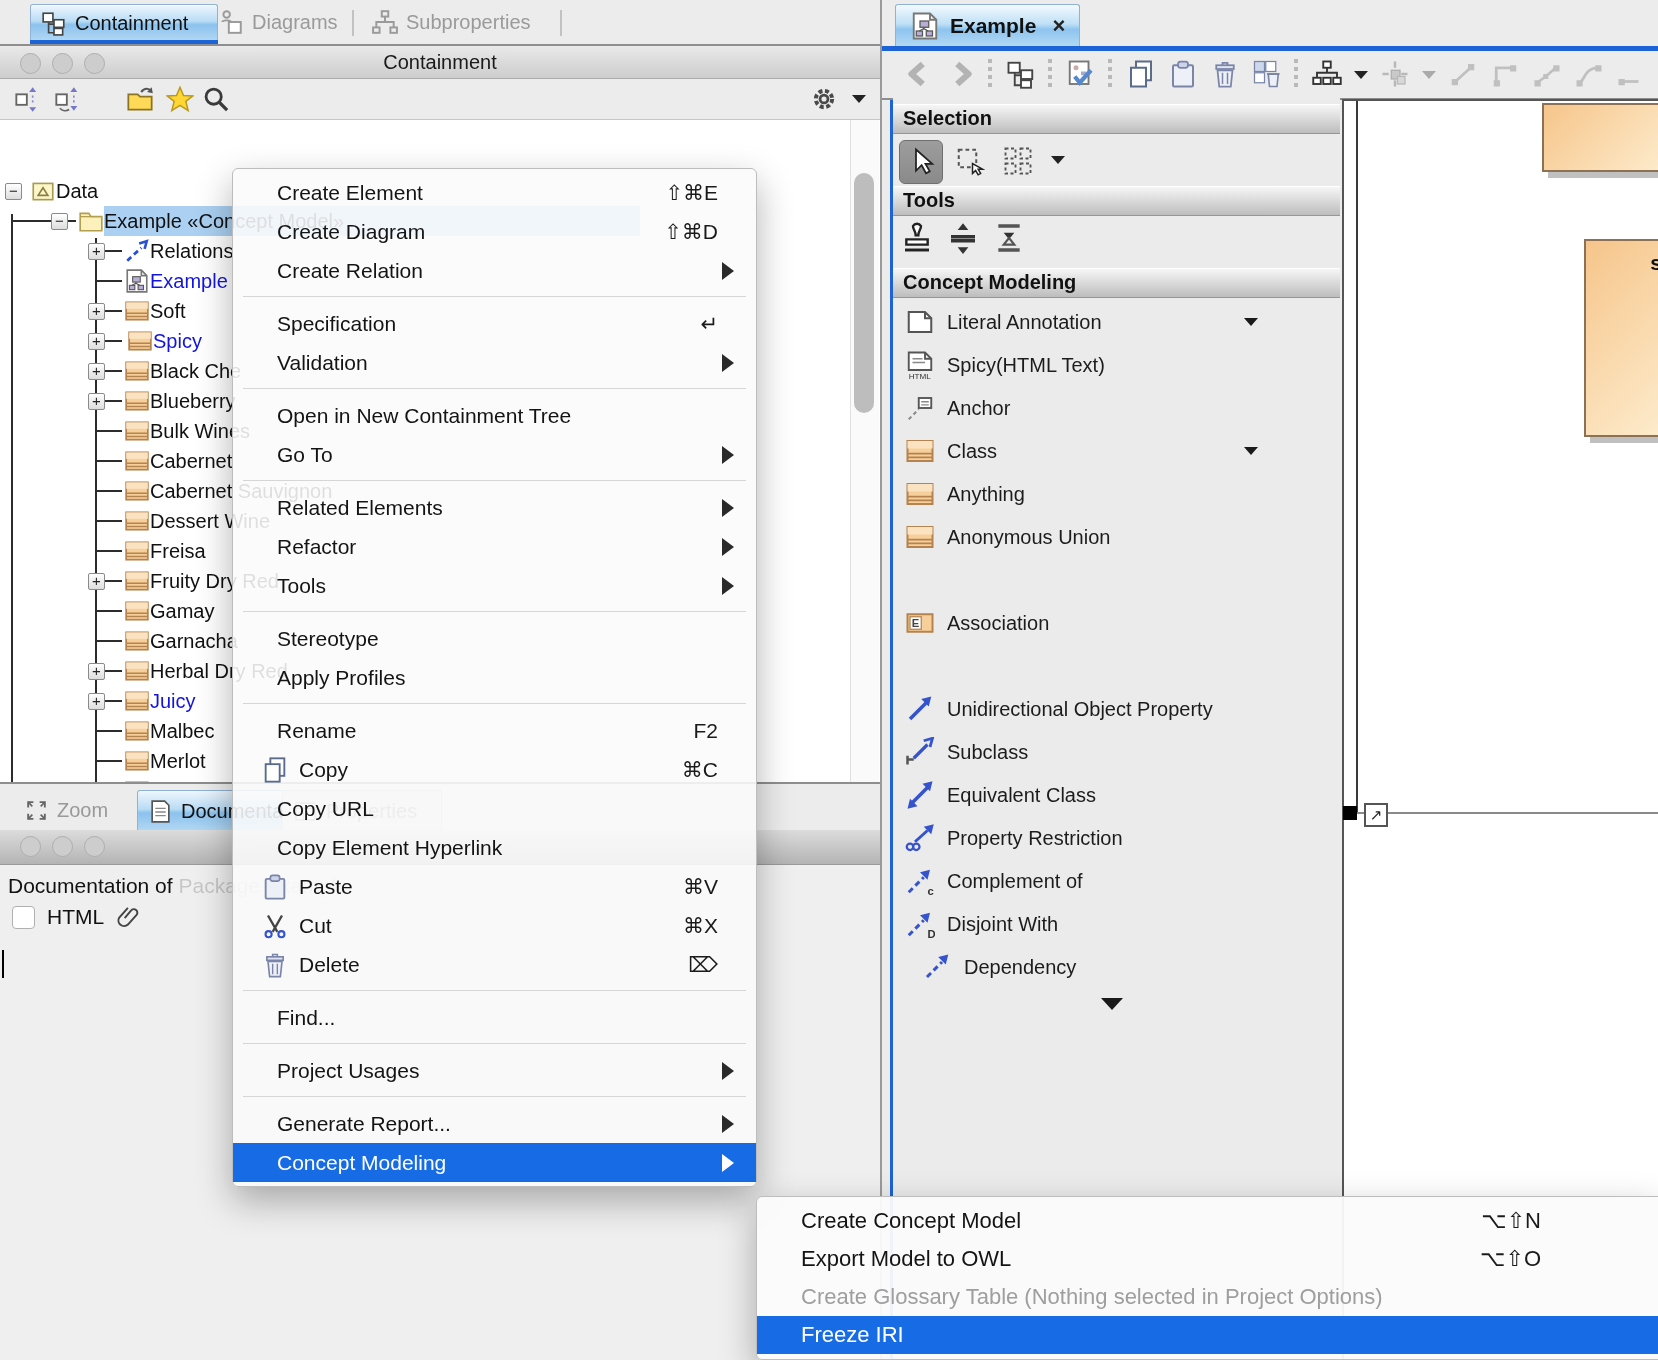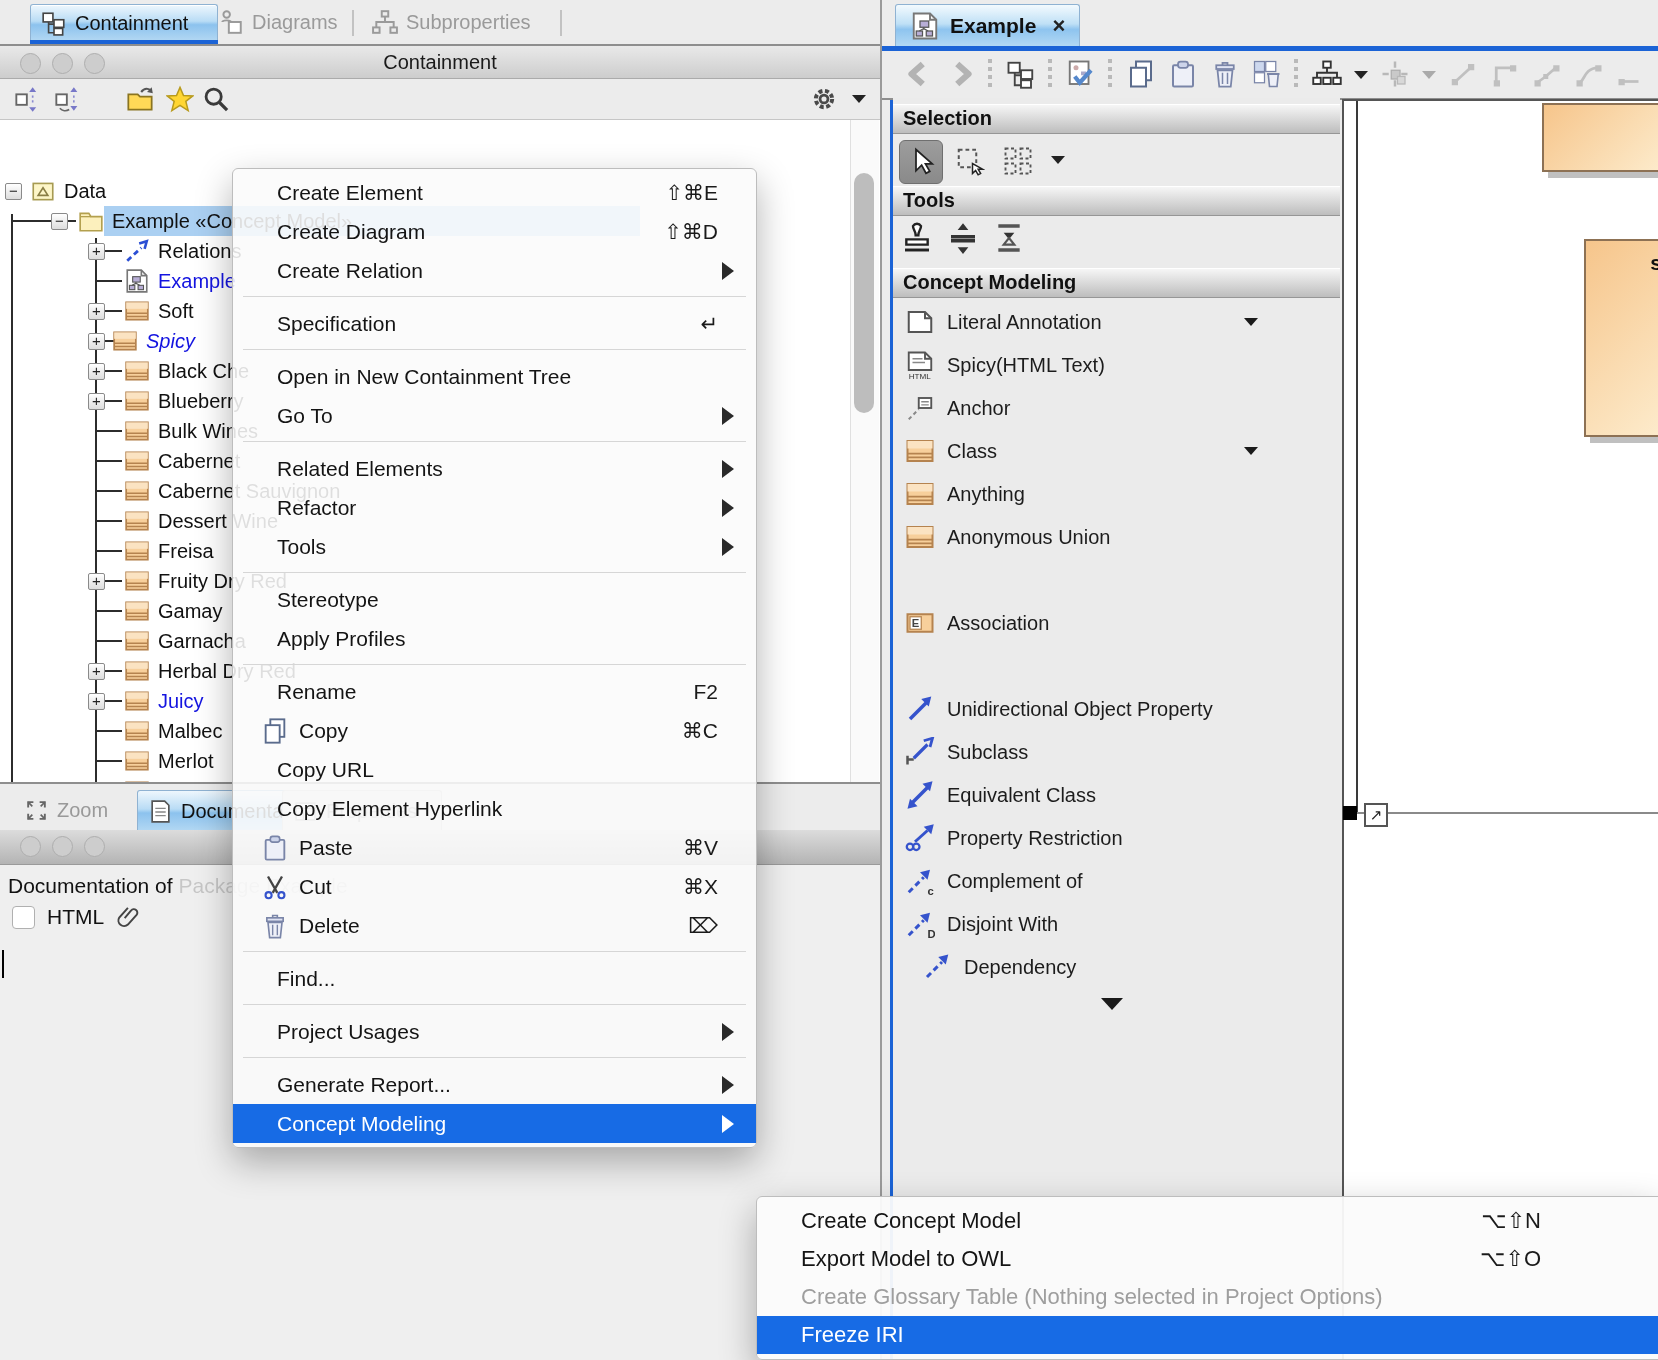--- a/index.html
+++ b/index.html
@@ -16,21 +16,21 @@
   #cont-titlebar{left:0;top:0;width:880px;height:32px;background:linear-gradient(#e9e9e9,#cdcdcd);border-bottom:1px solid #ababab;}
   .circle{position:absolute;top:7px;width:19px;height:19px;border-radius:50%;background:#cdcdcd;border:1px solid #aeaeae;}
   #cont-title{left:0;top:5px;width:880px;text-align:center;font-size:20px;color:#1a1a1a;}
   #cont-toolbar{left:0;top:33px;width:880px;height:40px;background:#ececec;border-bottom:1px solid #c6c6c6;}
   .tbi{position:absolute;top:6px;width:28px;height:28px;}
   
   #tree{left:0;top:74px;width:848px;height:672px;background:#fff;overflow:hidden;}
   .vline{position:absolute;width:2px;background:#2c2c2c;}
   .tick{position:absolute;height:2px;background:#2c2c2c;}
   .trow{position:absolute;height:30px;display:flex;align-items:center;font-size:20px;color:#111;white-space:nowrap;}
-  .trow .lbl{margin-left:8px;}
+  .trow .lbl{margin-left:0;}
   .trow.blue .lbl{color:#1414e0;}
   .sel-bg{position:absolute;background:#abd0f2;}
   .expander{position:absolute;width:15px;height:15px;background:linear-gradient(#fff,#ddd);border:1px solid #8a8a8a;border-radius:2px;font-size:15px;line-height:13px;text-align:center;color:#222;}
   .ticon{width:26px;height:26px;flex:0 0 26px;}
   #cont-scroll{left:850px;top:74px;width:28px;height:672px;background:#fafafa;border-left:1px solid #e0e0e0;}
   #cont-thumb{left:3px;top:53px;width:20px;height:240px;background:#bdbdbd;border-radius:10px;}
   
   #docpanel{left:0;top:782px;width:880px;height:578px;background:#efefef;}
   #doc-tabstrip{left:0;top:0;width:880px;height:48px;background:#ececec;border-top:2px solid #8e8e8e;}
   .dtab{position:absolute;top:6px;height:40px;display:flex;align-items:center;gap:8px;padding:0 10px;font-size:20px;color:#999;}
@@ -209,21 +209,21 @@
         <div class="trow" style="left: 124px; top: 176px;">
           <span class="ticon"><svg viewBox="0 0 24 24" width="100%" height="100%" xmlns="http://www.w3.org/2000/svg">
               <rect x="2" y="4" width="20" height="16" fill="#f7cf9b" stroke="#b5834f" stroke-width="1.6"></rect>
               <rect x="2" y="4" width="20" height="6" fill="#fbe3c2" stroke="none"></rect>
               <path d="M2 14h20 M2 17h20" stroke="#b5834f" stroke-width="1.4"></path>
             </svg></span>
           <span class="lbl">Soft</span>
         </div>
         <div class="tick" style="left: 96px; top: 220px; width: 26px;"></div>
         <div class="expander" style="left: 88px; top: 213px;">+</div>
-        <div class="trow blue" style="left: 112px; top: 206px; font-style: italic;">
+        <div class="trow blue" style="left: 127px; top: 206px;">
           <span class="ticon"><svg viewBox="0 0 24 24" width="100%" height="100%" xmlns="http://www.w3.org/2000/svg">
               <rect x="2" y="4" width="20" height="16" fill="#f7cf9b" stroke="#b5834f" stroke-width="1.6"></rect>
               <rect x="2" y="4" width="20" height="6" fill="#fbe3c2" stroke="none"></rect>
               <path d="M2 14h20 M2 17h20" stroke="#b5834f" stroke-width="1.4"></path>
             </svg></span>
           <span class="lbl">Spicy</span>
         </div>
         <div class="tick" style="left: 96px; top: 250px; width: 26px;"></div>
         <div class="expander" style="left: 88px; top: 243px;">+</div>
         <div class="trow" style="left: 124px; top: 236px;">
@@ -687,20 +687,24 @@
       </div>
       <div class="mi">
         <span>Create Relation</span>
         <div class="arr"></div>
       </div>
       <div class="msep"></div>
       <div class="mi">
         <span>Specification</span>
         <span class="sc">↵</span>
       </div>
+      <div class="mi">
+        <span>Validation</span>
+        <div class="arr"></div>
+      </div>
       <div class="msep"></div>
       <div class="mi">
         <span>Open in New Containment Tree</span>
       </div>
       <div class="mi">
         <span>Go To</span>
         <div class="arr"></div>
       </div>
       <div class="msep"></div>
       <div class="mi">

